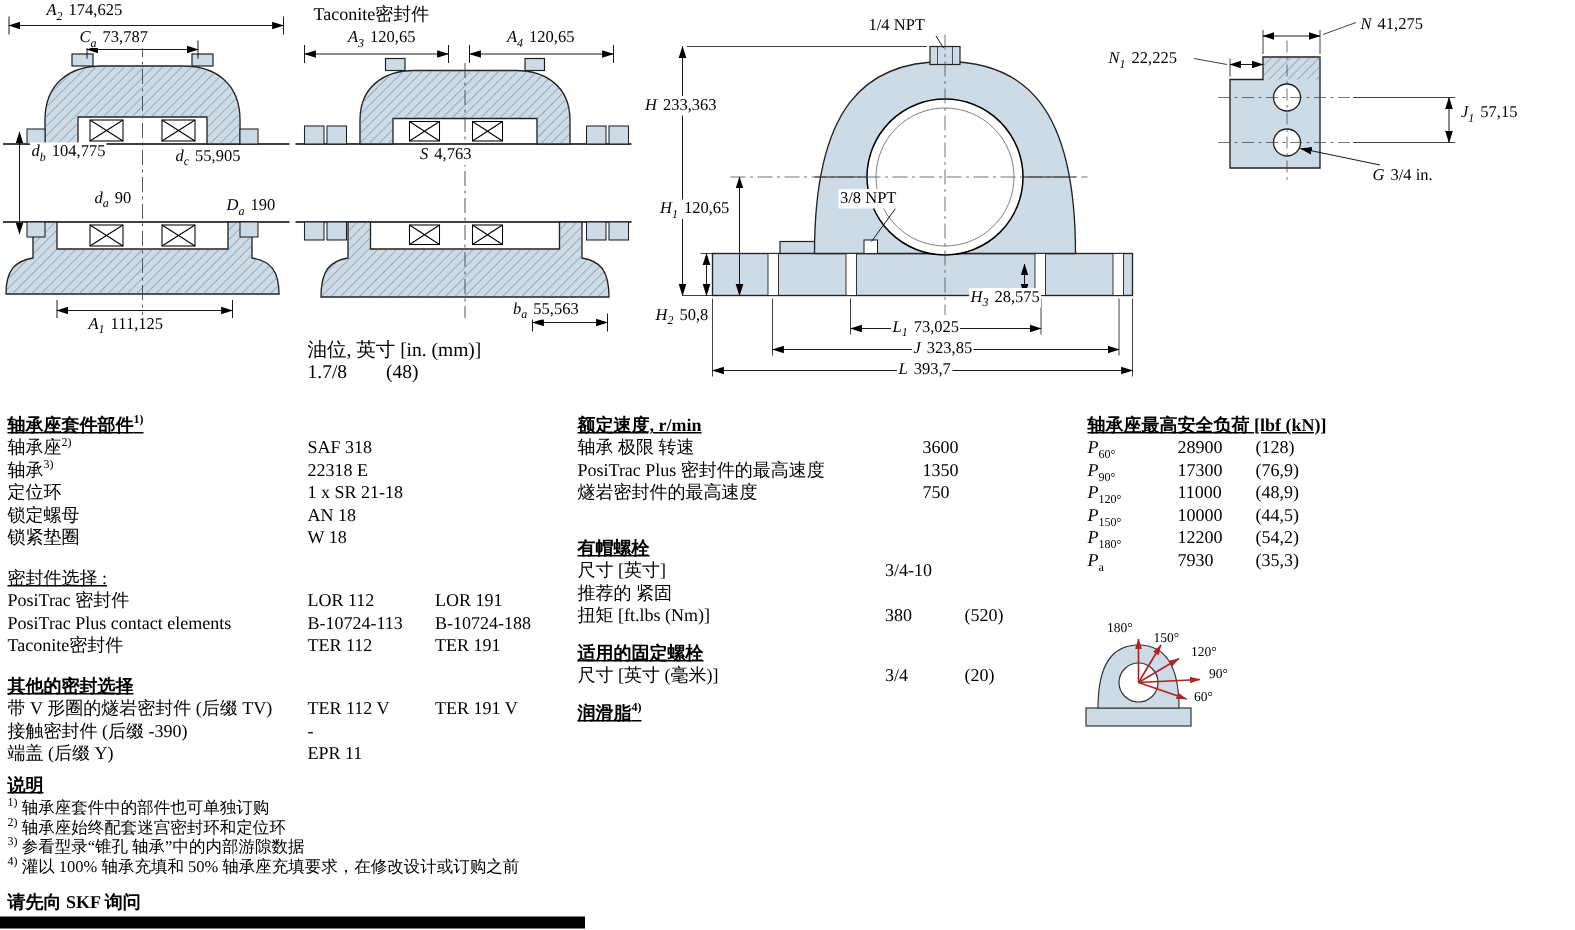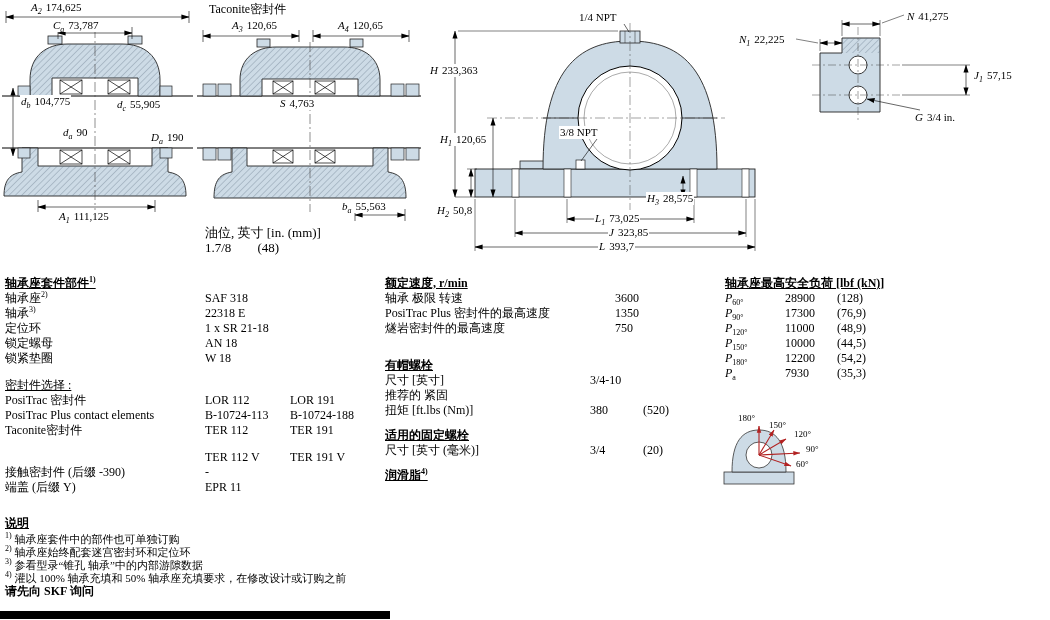--- a/index.html
+++ b/index.html
@@ -25,21 +25,21 @@
   .mid .vr{left:230px;width:66px;}
   .rt .vp1{left:60px}
   .rt .vp2{left:112px}
   .pit{font-style:italic}
   .rt sub{font-size:8px;line-height:0}
   sup{font-size:8px;line-height:0}
   .gap10{height:10px}.gap12{height:12px}.gap22{height:22px}
   .notes{position:absolute;font-size:11px;line-height:13px;white-space:nowrap}
   .notes .hdr{font-size:12px;font-weight:bold;text-decoration:underline;height:16px}
   .notes .nline{height:13px}
-  .notes .foot{font-weight:bold;font-size:12px;}
+  .notes .foot{font-weight:bold;font-size:12px;margin-top:10px}
   .bar{position:absolute;background:#000}
   .ang{position:absolute;font-size:9px;white-space:nowrap}
 </style>
 </head>
 <body>
 
 <div class="draw" style="left:0;top:0;width:195px;height:232px">
   <svg width="195" height="232" viewBox="0 0 195 232">
     <defs>
       <marker id="arr" viewBox="0 0 10 8" refX="9.5" refY="4" markerWidth="8" markerHeight="6.4" orient="auto-start-reverse" markerUnits="userSpaceOnUse">
@@ -279,21 +279,23 @@
       <span class="lb">PosiTrac Plus contact elements</span>
       <span class="v1">B-10724-113</span>
       <span class="v2">B-10724-188</span>
     </div>
   <div class="row">
       <span class="lb">Taconite密封件</span>
       <span class="v1">TER 112</span>
       <span class="v2">TER 191</span>
     </div>
   <div class="gap12"></div>
-  <div class="row">
+  <div class="hdr"><span>其他的密封选择</span></div>
+  <div class="row">
+      <span class="lb">带 V 形圈的燧岩密封件 (后缀 TV)</span>
       <span class="v1">TER 112 V</span>
       <span class="v2">TER 191 V</span>
     </div>
   <div class="row">
       <span class="lb">接触密封件 (后缀 -390)</span>
       <span class="v1">-</span>
       <span class="v2"></span>
     </div>
   <div class="row">
       <span class="lb">端盖 (后缀 Y)</span>

